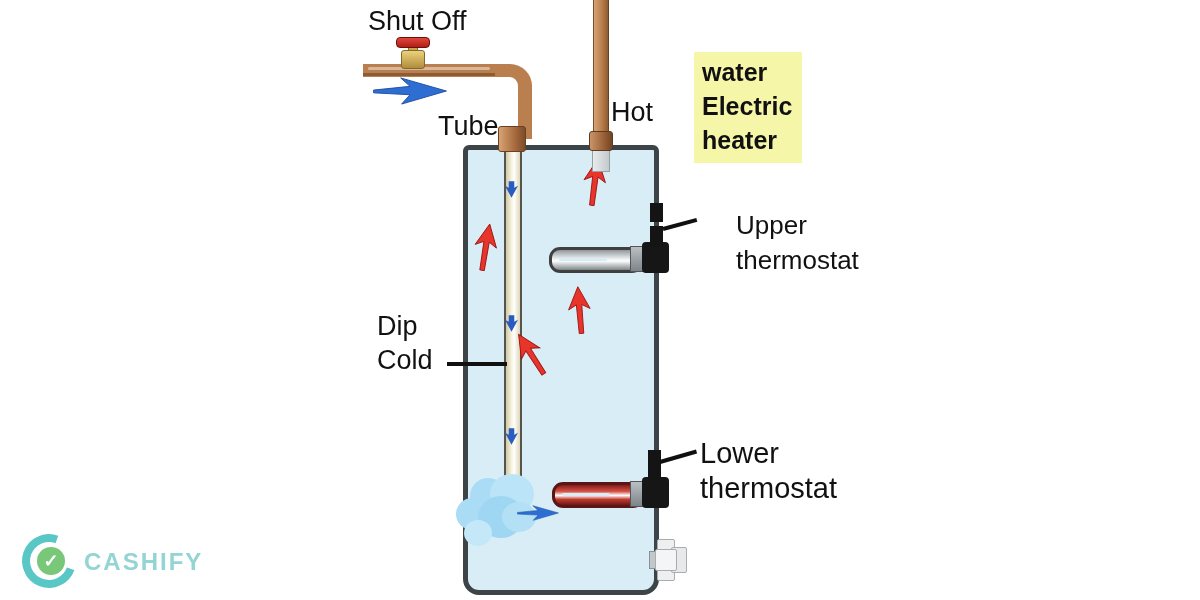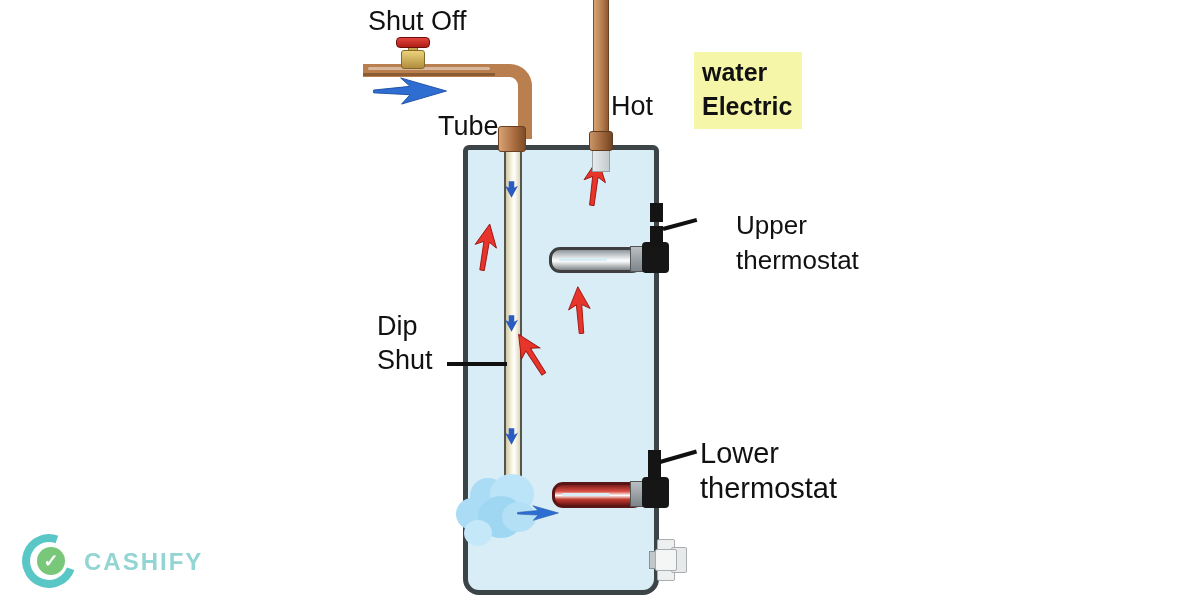--- a/index.html
+++ b/index.html
@@ -173,40 +173,41 @@
   <div class="abs drain-body"></div>
   <div class="abs drain-cap"></div>
   <div class="abs drain-band"></div>
 
   <div class="leader" style="left:447px;top:362px;width:60px"></div>
   <div class="leader" style="left:663px;top:227px;width:35px;transform:rotate(-15deg)"></div>
   <div class="leader" style="left:660px;top:460px;width:38px;transform:rotate(-16deg)"></div>
 
   <div class="lbl" style="left:368px;top:4px">Shut Off</div>
   <div class="lbl" style="left:438px;top:109px">Tube</div>
-  <div class="lbl" style="left:611px;top:89px">Hot</div>
+  <div class="lbl" style="left:611px;top:95px">Hot</div>
 
   <div class="lbl" style="left:377px;top:309px">
     <div>Dip</div>
-    <div>Shut</div>
+    <div>Cold</div>
   </div>
 
   <div class="lbl" style="left:736px;top:208px;font-size:26px;line-height:35px">
     <div>Upper</div>
     <div>thermostat</div>
   </div>
 
   <div class="lbl" style="left:700px;top:436px;font-size:29px;line-height:35px">
     <div>Lower</div>
     <div>thermostat</div>
   </div>
 
   <div class="abs title-label">
     <div>water</div>
     <div>Electric</div>
+    <div>heater</div>
   </div>
 
   <div class="abs logo">
     <div class="logo-ring"></div>
     <div class="logo-check">✓</div>
     <div class="logo-text">CASHIFY</div>
   </div>
 
 </div>
 

